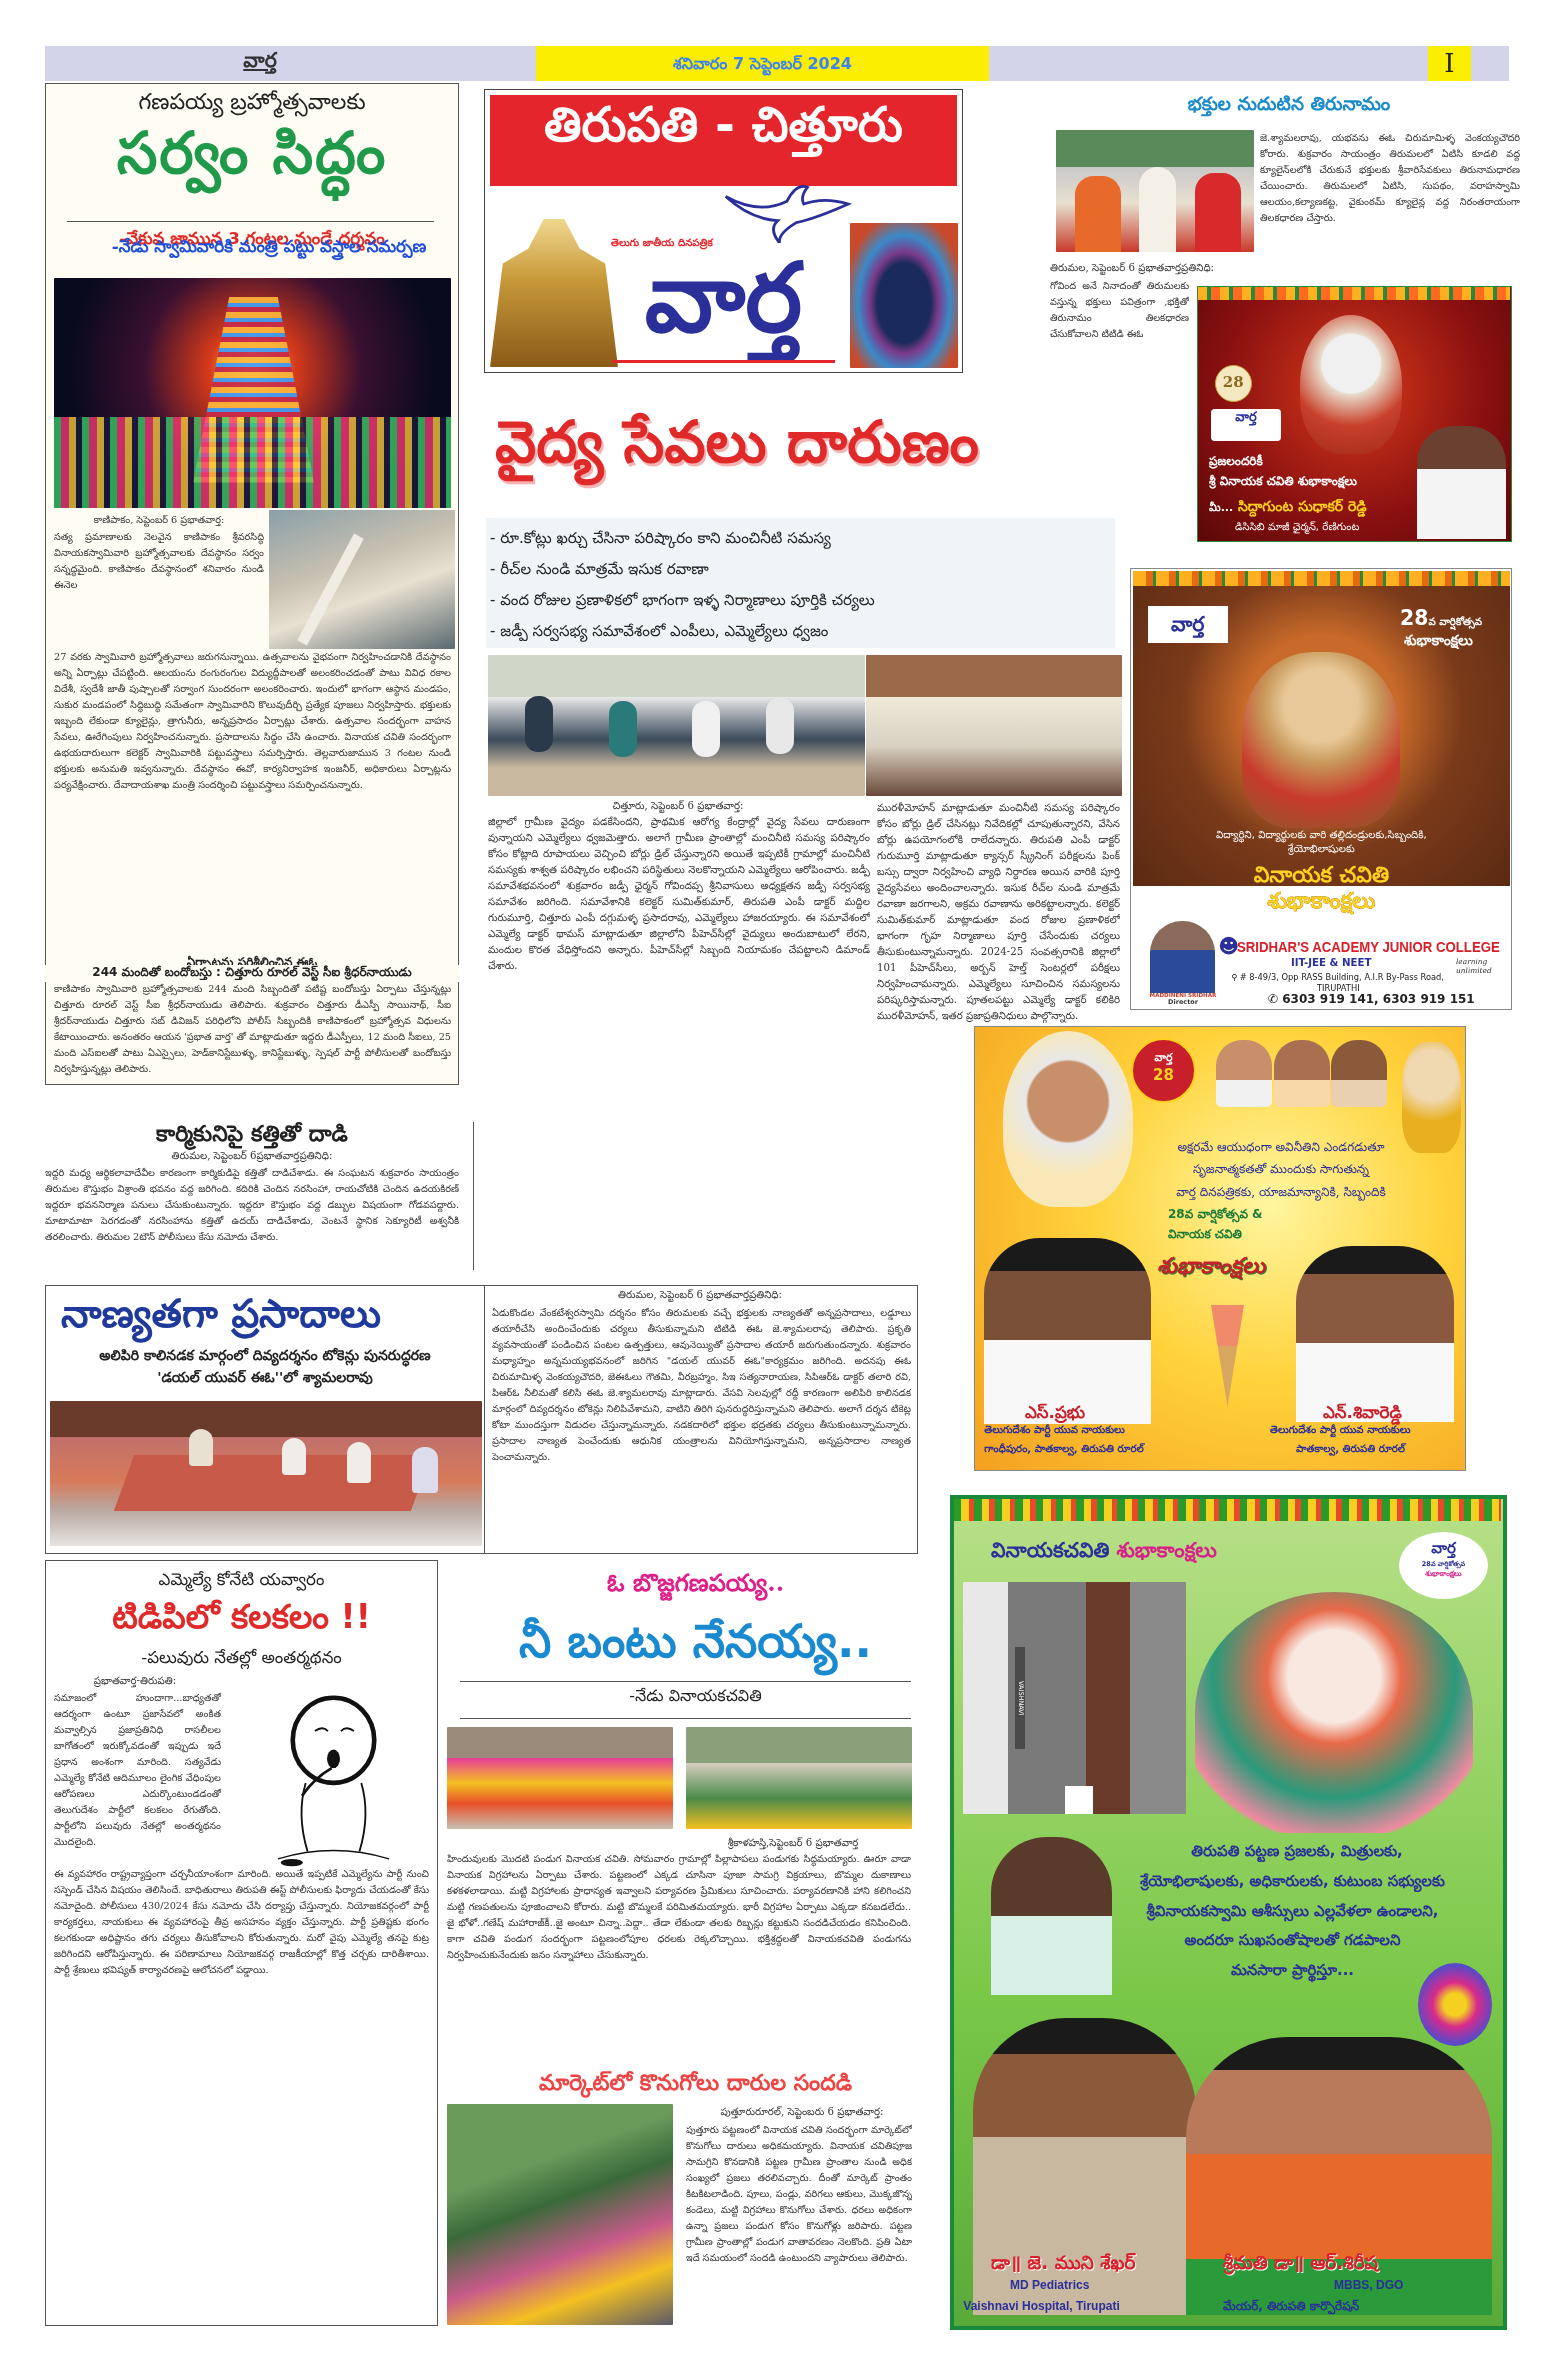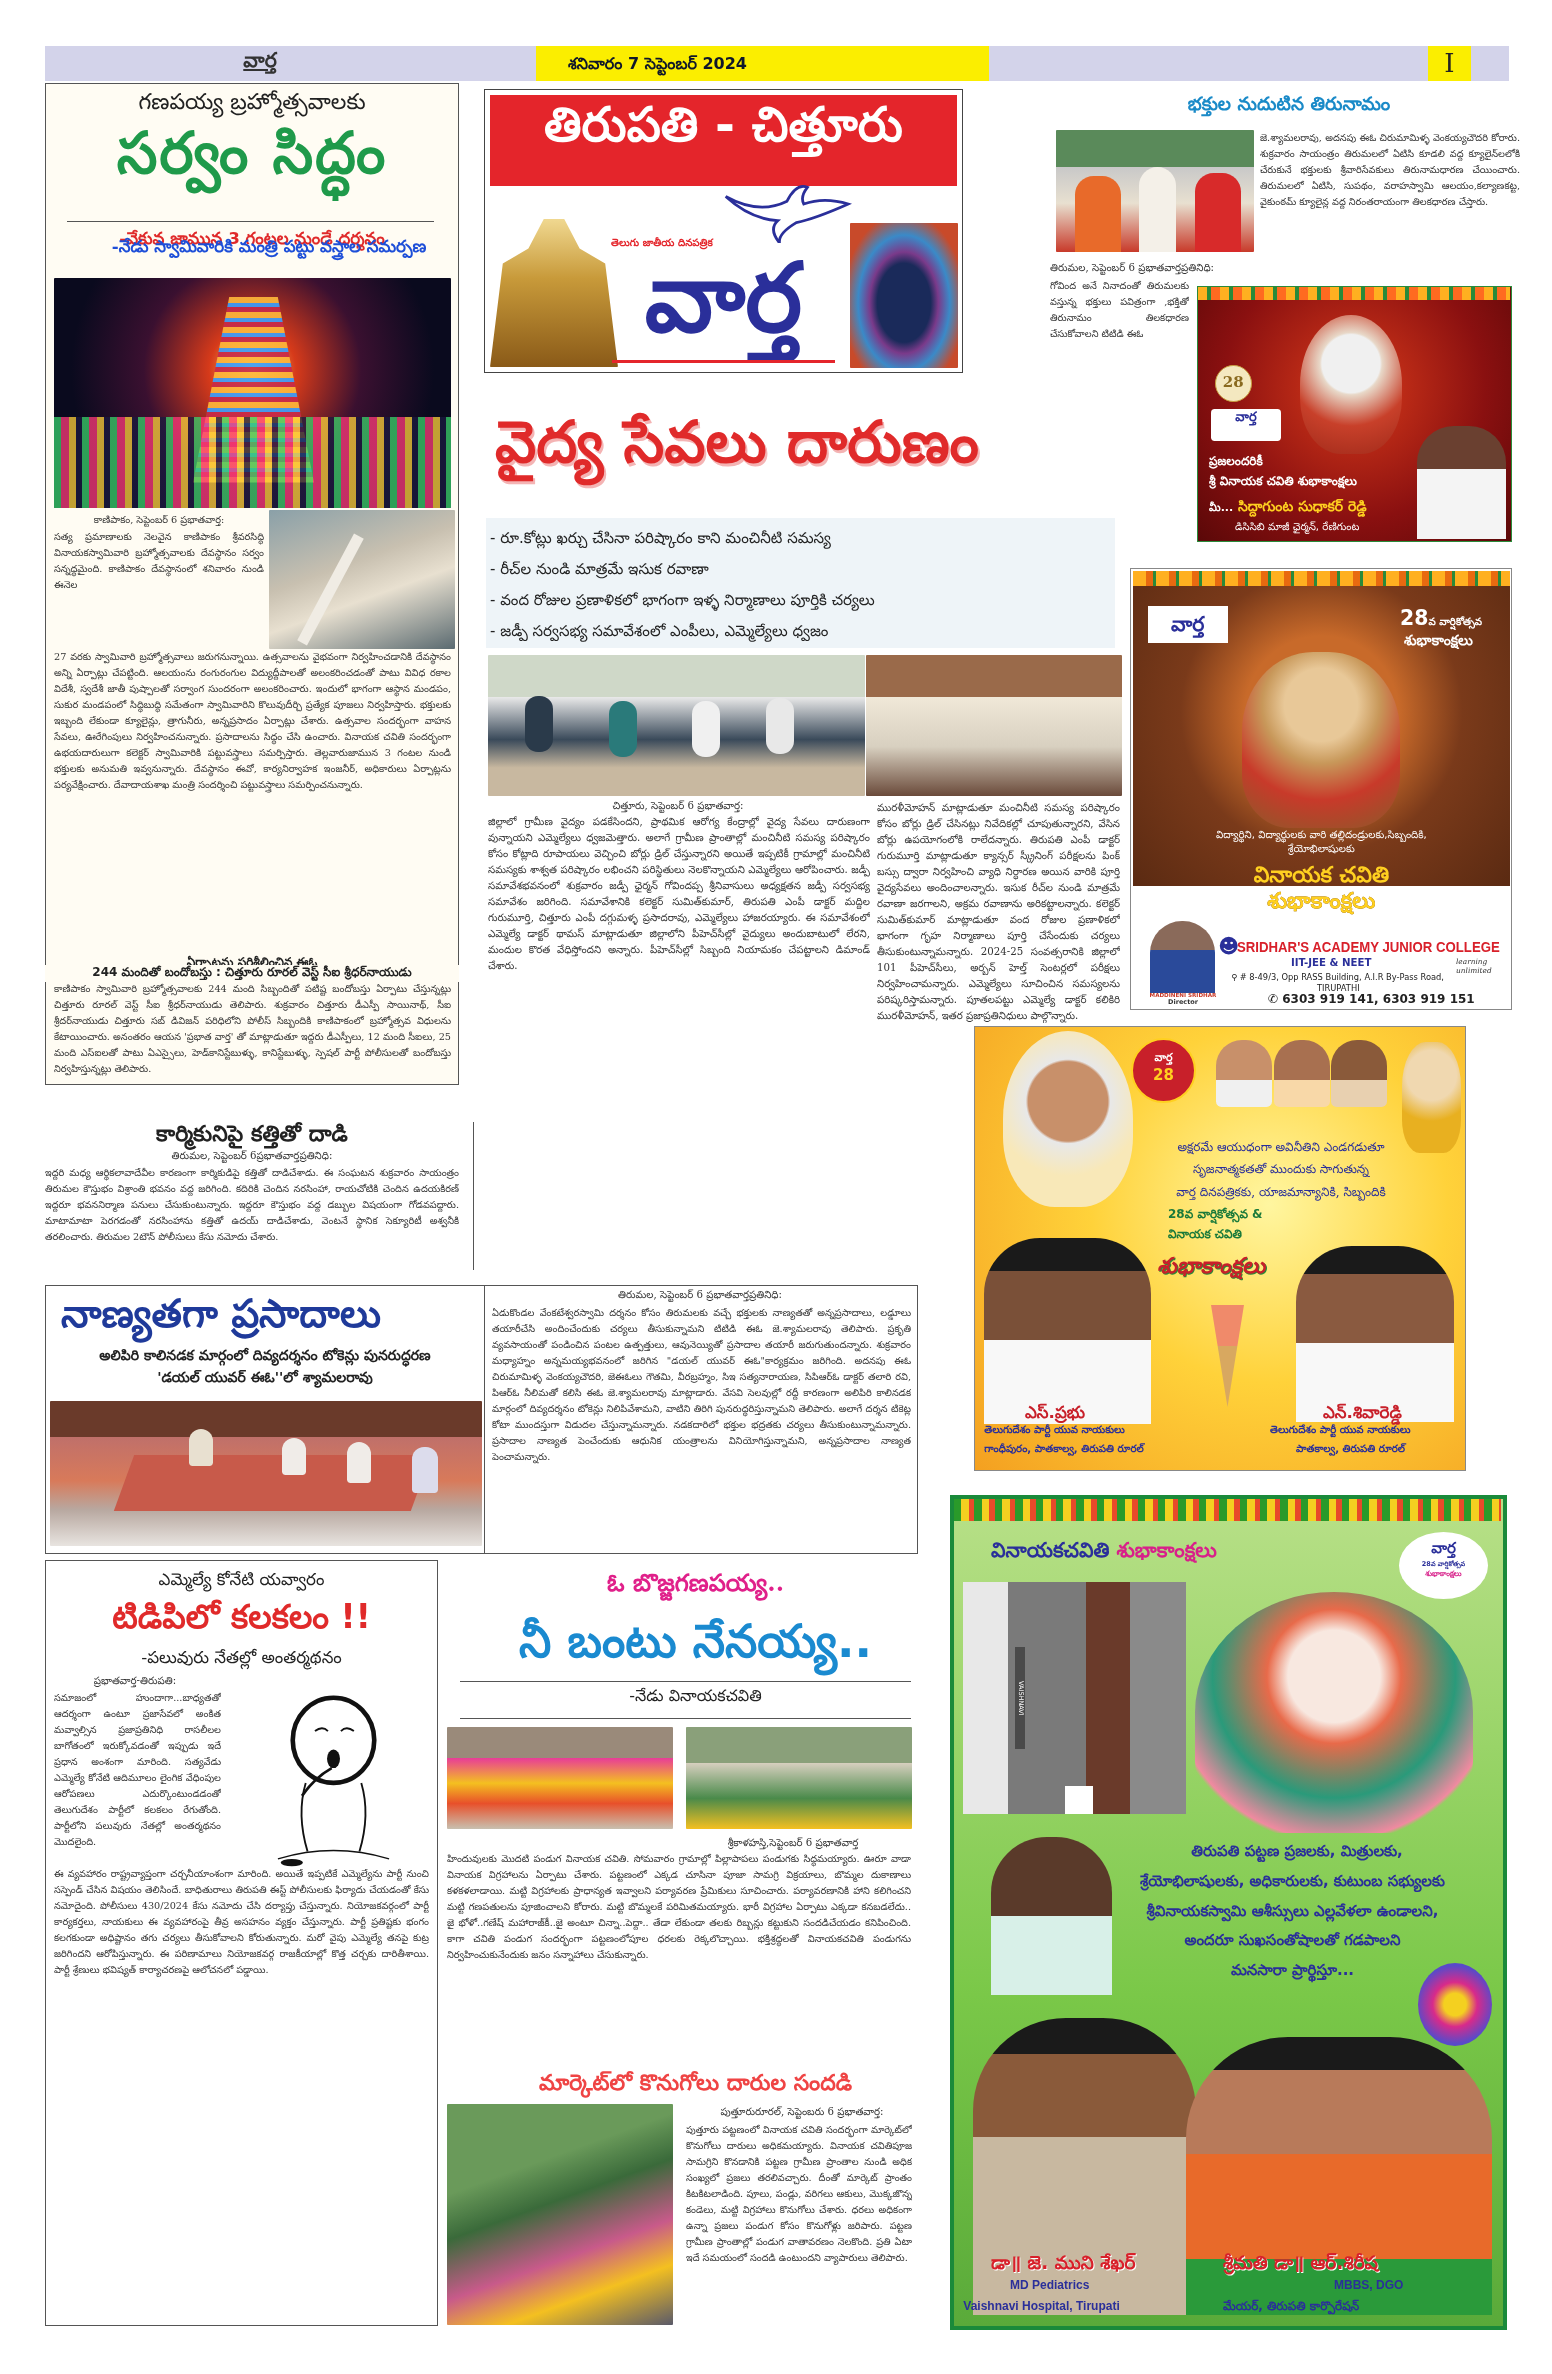--- a/index.html
+++ b/index.html
@@ -18,21 +18,21 @@
 .rule{position:absolute;height:1.4px;background:#555}
 .hl{position:absolute;text-align:center;white-space:nowrap}
 .glyph-ph{background:linear-gradient(135deg,#c9a14a,#8a5a18)}
 </style>
 </head>
 <body>
 
 <div class="abs" id="masthead"></div>
 <div class="abs" style="left:209px;top:48px;width:102px;text-align:center;font:bold 20.4px 'DejaVu Sans',sans-serif;color:#333;text-decoration:underline">వార్త</div>
 <div class="abs" id="mast-date-box"></div>
-<div class="abs" style="left:568px;top:54px;width:453px;text-align:left;font:bold 16px 'DejaVu Sans',sans-serif;color:#0f172a">శనివారం 7 సెప్టెంబర్ 2024</div>
+<div class="abs" style="left:536px;top:54px;width:453px;text-align:center;font:bold 16px 'DejaVu Sans',sans-serif;color:#3b82f6">శనివారం 7 సెప్టెంబర్ 2024</div>
 <div class="abs" id="mast-page-box"></div>
 <div class="abs" style="left:1428px;top:48px;width:43px;text-align:center;font:26px 'DejaVu Serif',serif;color:#222">I</div>
 
 <div class="box head-cream" style="left:45px;top:83px;width:414px;height:1002px"></div>
 <div class="hl" style="left:45px;top:89px;width:414px;font:22px 'DejaVu Serif',serif;color:#222">గణపయ్య బ్రహ్మోత్సవాలకు</div>
 <div class="hl" style="left:45px;top:119px;width:414px;font:bold 58px 'DejaVu Sans',sans-serif;color:#1f9a4a;letter-spacing:1.9px">సర్వం సిద్ధం</div>
 <div class="rule" style="left:67px;top:221px;width:367px"></div>
 <div class="hl" style="left:45px;top:228px;width:414px;font:bold 16.7px 'DejaVu Sans',sans-serif;color:#e02a2a">-వేకువ జామున 3 గంటల నుండే దర్శనం</div>
 <div class="hl" style="left:45px;top:236px;width:448px;font:bold 16.7px 'DejaVu Sans',sans-serif;color:#1d4ed8">-నేడు స్వామివారికి మంత్రి పట్టు వస్త్రాల సమర్పణ</div>
 
@@ -103,21 +103,21 @@
 <div class="hl" style="left:488px;top:800px;width:380px;font:10.2px 'DejaVu Serif',serif;color:#333">చిత్తూరు, సెప్టెంబర్ 6 ప్రభాతవార్త:</div>
 <div class="txt abs" style="left:488px;top:814px;width:382px;height:455px;font-size:10.2px">జిల్లాలో గ్రామీణ వైద్యం పడకేసిందని, ప్రాథమిక ఆరోగ్య కేంద్రాల్లో వైద్య సేవలు దారుణంగా వున్నాయని ఎమ్మెల్యేలు ధ్వజమెత్తారు. అలాగే గ్రామీణ ప్రాంతాల్లో మంచినీటి సమస్య పరిష్కారం కోసం కోట్లాది రూపాయలు వెచ్చించి బోర్లు డ్రిల్ చేస్తున్నారని అయితే ఇప్పటికీ గ్రామాల్లో మంచినీటి సమస్యకు శాశ్వత పరిష్కారం లభించని పరిస్థితులు నెలకొన్నాయని ఎమ్మెల్యేలు ఆరోపించారు. జడ్పీ సమావేశభవనంలో శుక్రవారం జడ్పీ ఛైర్మన్ గోవిందప్ప శ్రీనివాసులు అధ్యక్షతన జడ్పీ సర్వసభ్య సమావేశం జరిగింది. సమావేశానికి కలెక్టర్ సుమిత్‌కుమార్, తిరుపతి ఎంపీ డాక్టర్ మద్దిల గురుమూర్తి, చిత్తూరు ఎంపీ దగ్గుమళ్ళ ప్రసాదరావు, ఎమ్మెల్యేలు హాజరయ్యారు. ఈ సమావేశంలో ఎమ్మెల్యే డాక్టర్ థామస్ మాట్లాడుతూ జిల్లాలోని పీహెచ్‌సీల్లో వైద్యులు అందుబాటులో లేరని, మందుల కొరత వేధిస్తోందని అన్నారు. పీహెచ్‌సీల్లో సిబ్బంది నియామకం చేపట్టాలని డిమాండ్ చేశారు.</div>
 <div class="txt abs" style="left:877px;top:800px;width:243px;height:469px;font-size:10.2px">మురళీమోహన్ మాట్లాడుతూ మంచినీటి సమస్య పరిష్కారం కోసం బోర్లు డ్రిల్ చేసినట్లు నివేదికల్లో చూపుతున్నారని, వేసిన బోర్లు ఉపయోగంలోకి రాలేదన్నారు. తిరుపతి ఎంపీ డాక్టర్ గురుమూర్తి మాట్లాడుతూ క్యాన్సర్ స్క్రీనింగ్ పరీక్షలను పింక్ బస్సు ద్వారా నిర్వహించి వ్యాధి నిర్ధారణ అయిన వారికి పూర్తి వైద్యసేవలు అందించాలన్నారు. ఇసుక రీచ్‌ల నుండి మాత్రమే రవాణా జరగాలని, అక్రమ రవాణాను అరికట్టాలన్నారు. కలెక్టర్ సుమిత్‌కుమార్ మాట్లాడుతూ వంద రోజుల ప్రణాళికలో భాగంగా గృహ నిర్మాణాలు పూర్తి చేసేందుకు చర్యలు తీసుకుంటున్నామన్నారు. 2024-25 సంవత్సరానికి జిల్లాలో 101 పీహెచ్‌సీలు, అర్బన్ హెల్త్ సెంటర్లలో పరీక్షలు నిర్వహించామన్నారు. ఎమ్మెల్యేలు సూచించిన సమస్యలను పరిష్కరిస్తామన్నారు. పూతలపట్టు ఎమ్మెల్యే డాక్టర్ కలికిరి మురళీమోహన్, ఇతర ప్రజాప్రతినిధులు పాల్గొన్నారు.</div>
 
 <div class="hl" style="left:1057px;top:93px;width:464px;font:bold 18.6px 'DejaVu Sans',sans-serif;color:#1a8ac8">భక్తుల నుదుటిన తిరునామం</div>
 <div class="photo" style="left:1056px;top:130px;width:198px;height:122px;background:linear-gradient(180deg,#5a8a5a 0 30%,#c8c8c8 30%,#e8e0d0 60%,#c83a2a)">
   <div class="abs" style="left:18.6px;top:46px;width:46px;height:76px;border-radius:18.6px 18.6px 0 0;background:#e86a2a"></div>
   <div class="abs" style="left:83px;top:37px;width:37px;height:85px;border-radius:18.6px 18.6px 0 0;background:#f4f0e8"></div>
   <div class="abs" style="left:139px;top:43px;width:46px;height:80px;border-radius:18.6px 18.6px 0 0;background:#d82a2a"></div>
 </div>
-<div class="txt abs" style="left:1260px;top:130px;width:260px;height:126px;text-indent:0">జె.శ్యామలరావు, అదనపు ఈఓ చిరుమామిళ్ళ వెంకయ్యచౌదరి కోరారు. శుక్రవారం సాయంత్రం తిరుమలలో ఏటిసి కూడలి వద్ద క్యూలైన్‌లలోకి చేరుకునే భక్తులకు శ్రీవారిసేవకులు తిరునామధారణ చేయించారు. తిరుమలలో ఏటిసి, సుపథం, వరాహస్వామి ఆలయం,కల్యాణకట్ట, వైకుంఠమ్ క్యూలైన్ల వద్ద నిరంతరాయంగా తిలకధారణ చేస్తారు.</div>
+<div class="txt abs" style="left:1260px;top:130px;width:260px;height:126px;text-indent:0">జె.శ్యామలరావు, యభవను ఈఓ చిరుమామిళ్ళ వెంకయ్యచౌదరి కోరారు. శుక్రవారం సాయంత్రం తిరుమలలో ఏటిసి కూడలి వద్ద క్యూలైన్‌లలోకి చేరుకునే భక్తులకు శ్రీవారిసేవకులు తిరునామధారణ చేయించారు. తిరుమలలో ఏటిసి, సుపథం, వరాహస్వామి ఆలయం,కల్యాణకట్ట, వైకుంఠమ్ క్యూలైన్ల వద్ద నిరంతరాయంగా తిలకధారణ చేస్తారు.</div>
 <div class="abs" style="left:1050px;top:262px;width:213px;font:10.2px 'DejaVu Serif',serif;color:#333;white-space:nowrap">తిరుమల, సెప్టెంబర్ 6 ప్రభాతవార్తప్రతినిధి:</div>
 <div class="txt abs" style="left:1050px;top:278px;width:139px;height:102px;text-indent:0">గోవింద అనే నినాదంతో తిరుమలకు వస్తున్న భక్తులు పవిత్రంగా ,భక్తితో తిరునామం తిలకధారణ చేసుకోవాలని టిటిడి ఈఓ</div>
 
 <div class="abs" style="left:1197px;top:286px;width:315px;height:256px;border:1.9px solid #2a8a3a;background:radial-gradient(circle at 50% 40%,#d83a1a,#8a1010 60%,#5a0808)">
   <div class="abs" style="left:0;top:0;width:312px;height:13px;background:repeating-linear-gradient(90deg,#ffb020 0 9.3px,#2a8a3a 9.3px 13px,#ff6a20 13px 22px)"></div>
   <div class="abs" style="left:102px;top:28px;width:102px;height:139px;border-radius:50% 50% 40% 40%;background:radial-gradient(circle at 50% 35%,#f0f0f0 0 28%,#e8d8c8 30%,#c8402a 60%,#a02a1a)"></div>
   <div class="abs" style="left:16.7px;top:78px;width:37px;height:37px;border-radius:50%;background:#f4e8c0;border:1.9px solid #c8a040;font:bold 15px 'DejaVu Serif',serif;color:#8a6a20;text-align:center;line-height:33px">28</div>
   <div class="abs" style="left:13px;top:122px;width:70px;height:32px;background:#fff;border-radius:3.7px;font:bold 13px 'DejaVu Sans',sans-serif;color:#2a2f9a;text-align:center">వార్త</div>
   <div class="abs" style="left:11px;top:167px;font:bold 12px 'DejaVu Sans',sans-serif;color:#fff">ప్రజలందరికీ</div>
   <div class="abs" style="left:11px;top:187px;font:bold 12px 'DejaVu Sans',sans-serif;color:#fff">శ్రీ వినాయక చవితి శుభాకాంక్షలు</div>

